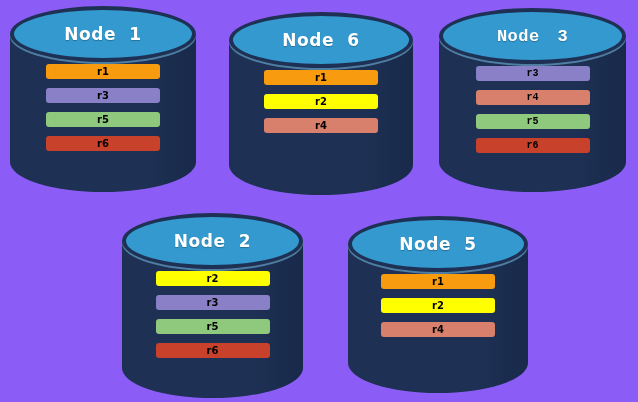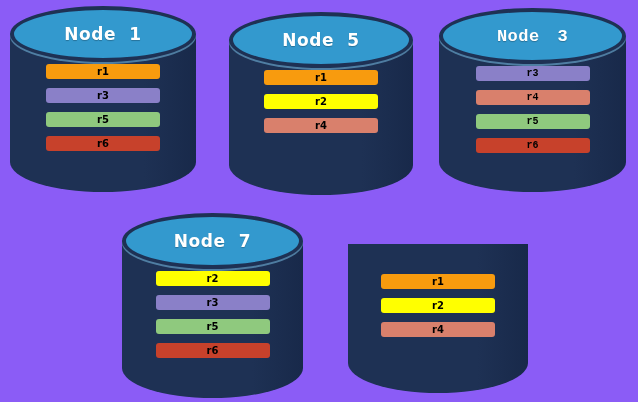--- a/index.html
+++ b/index.html
@@ -97,21 +97,21 @@
         <div class="record-bar" style="background: rgb(248, 155, 14); color: rgb(0, 0, 0);">r1</div>
         <div class="record-bar" style="background: rgb(138, 128, 200); color: rgb(0, 0, 0);">r3</div>
         <div class="record-bar" style="background: rgb(143, 201, 126); color: rgb(0, 0, 0);">r5</div>
         <div class="record-bar" style="background: rgb(199, 65, 43); color: rgb(0, 0, 0);">r6</div>
       </div>
   </div>
 
   <div class="node node-1">
     <div class="cyl-body"></div>
     <div class="cyl-top">
-      <span class="node-title">Node 5</span>
+      <span class="node-title">Node 6</span>
     </div>
     <div class="records">
         <div class="record-bar" style="background: rgb(248, 155, 14); color: rgb(0, 0, 0);">r1</div>
         <div class="record-bar" style="background: rgb(255, 255, 0); color: rgb(0, 0, 0);">r2</div>
         <div class="record-bar" style="background: rgb(217, 128, 108); color: rgb(0, 0, 0);">r4</div>
       </div>
   </div>
 
   <div class="node node-2">
     <div class="cyl-body"></div>
@@ -122,32 +122,35 @@
         <div class="record-bar" style="background: rgb(138, 128, 200); color: rgb(0, 0, 0);">r3</div>
         <div class="record-bar" style="background: rgb(217, 128, 108); color: rgb(0, 0, 0);">r4</div>
         <div class="record-bar" style="background: rgb(143, 201, 126); color: rgb(0, 0, 0);">r5</div>
         <div class="record-bar" style="background: rgb(199, 65, 43); color: rgb(0, 0, 0);">r6</div>
       </div>
   </div>
 
   <div class="node node-3">
     <div class="cyl-body"></div>
     <div class="cyl-top">
-      <span class="node-title">Node 7</span>
+      <span class="node-title">Node 2</span>
     </div>
     <div class="records">
         <div class="record-bar" style="background: rgb(255, 255, 0); color: rgb(0, 0, 0);">r2</div>
         <div class="record-bar" style="background: rgb(138, 128, 200); color: rgb(0, 0, 0);">r3</div>
         <div class="record-bar" style="background: rgb(143, 201, 126); color: rgb(0, 0, 0);">r5</div>
         <div class="record-bar" style="background: rgb(199, 65, 43); color: rgb(0, 0, 0);">r6</div>
       </div>
   </div>
 
   <div class="node node-4">
     <div class="cyl-body"></div>
+    <div class="cyl-top">
+      <span class="node-title">Node 5</span>
+    </div>
     <div class="records">
         <div class="record-bar" style="background: rgb(248, 155, 14); color: rgb(0, 0, 0);">r1</div>
         <div class="record-bar" style="background: rgb(255, 255, 0); color: rgb(0, 0, 0);">r2</div>
         <div class="record-bar" style="background: rgb(217, 128, 108); color: rgb(0, 0, 0);">r4</div>
       </div>
   </div>
 
 </div>
 
 </body></html>

